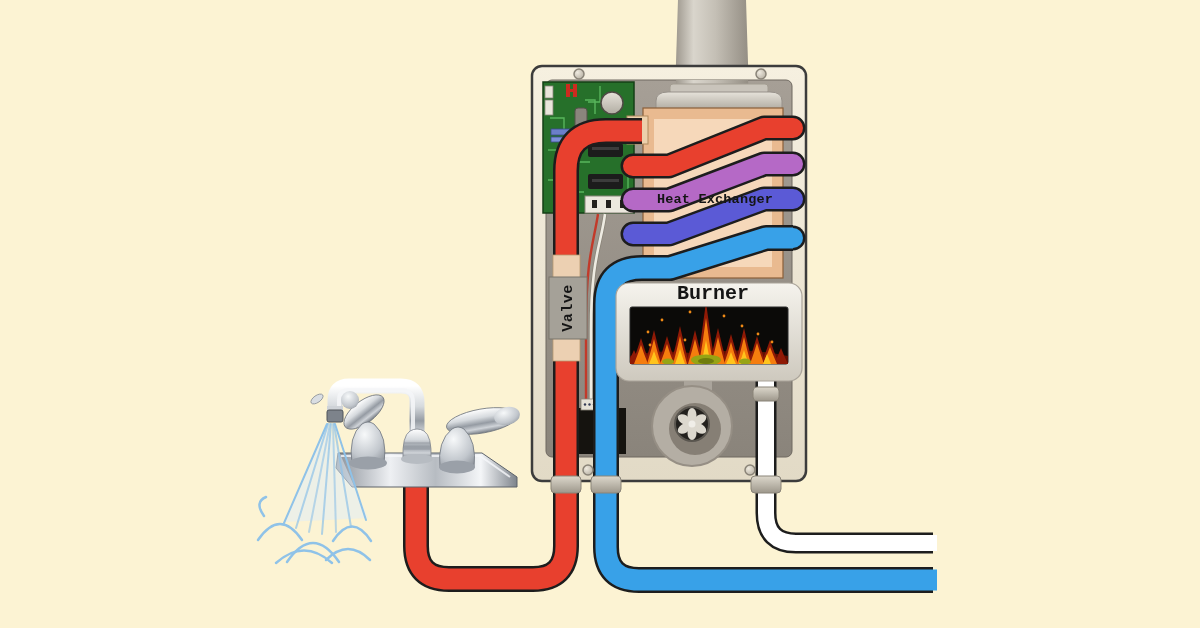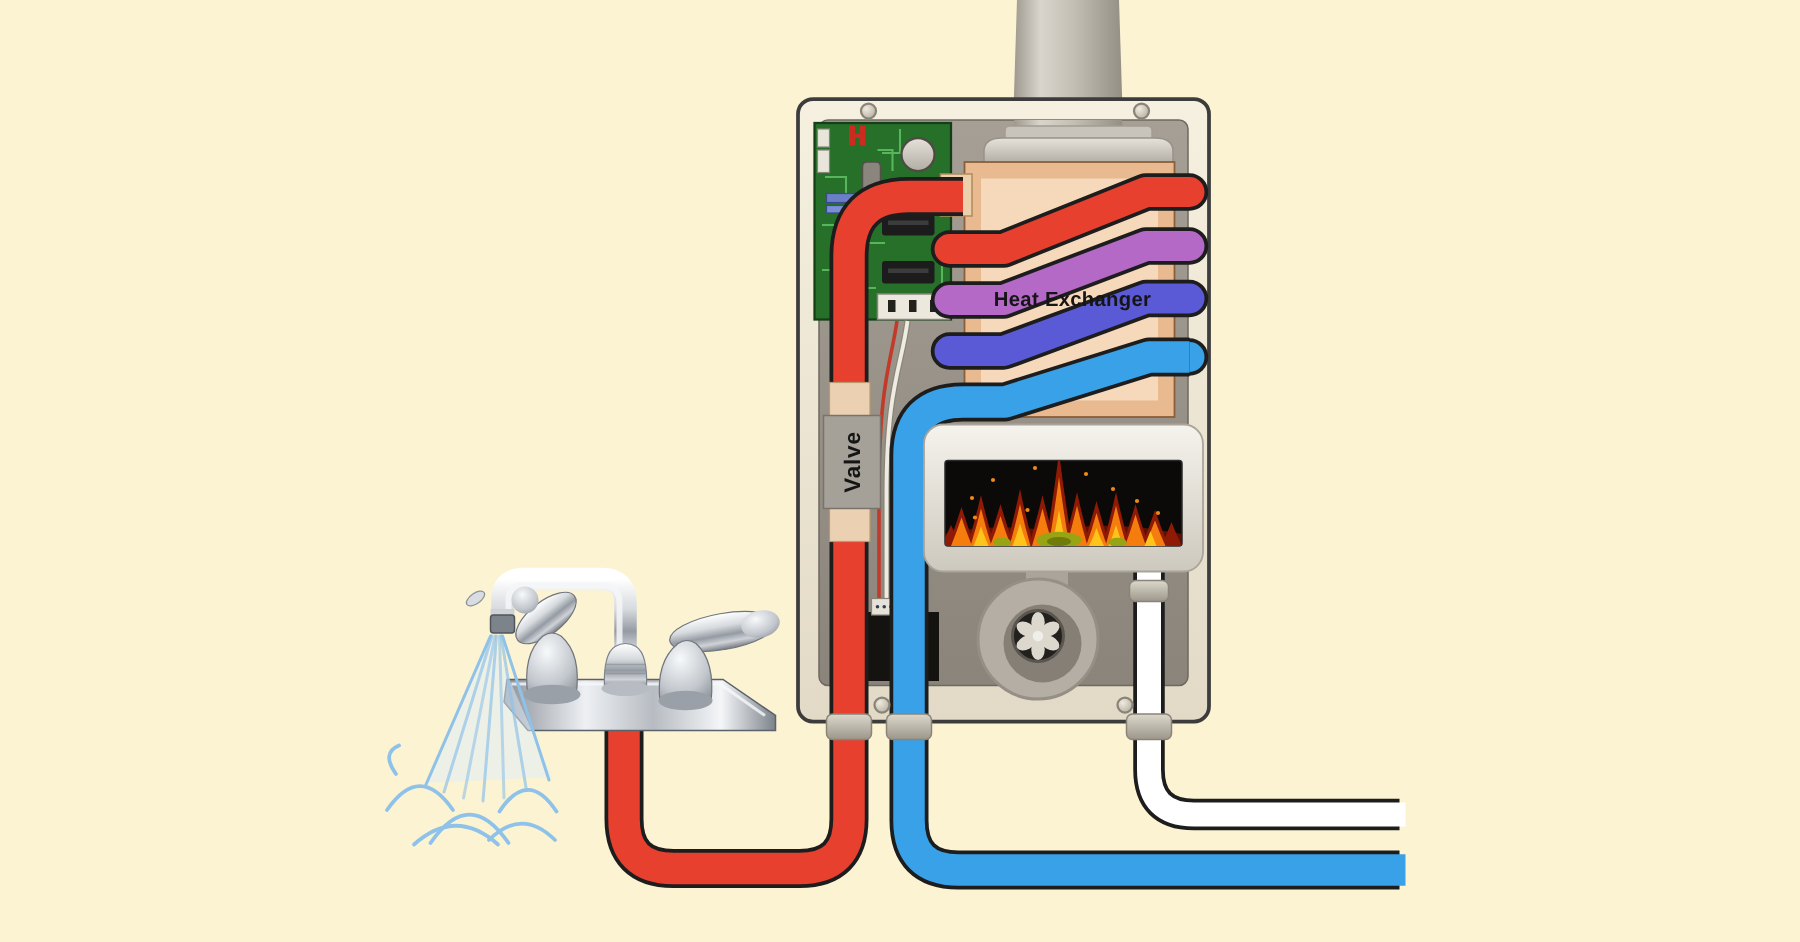--- a/index.html
+++ b/index.html
@@ -1,17 +1,17 @@
 <!DOCTYPE html>
 <html><head>
 <meta charset="utf-8">
 <style>
   html,body{margin:0;padding:0;background:#fcf3d3;}
   .stage{position:relative;width:1200px;height:628px;overflow:hidden;
-         font-family:Liberation Sans, sans-serif;}
+         font-family:Liberation Mono, monospace;}
   .stage svg{position:absolute;left:0;top:0;}
   .lbl{position:absolute;color:#151515;font-weight:700;text-align:center;}
   .lbl-hx{left:630px;top:192px;width:170px;font-size:13.5px;letter-spacing:.2px;}
   .lbl-burner{left:628px;top:282px;width:170px;font-size:20px;}
   .lbl-valve{left:533px;top:294px;width:72px;height:28px;line-height:28px;
              font-size:15px;transform:rotate(-90deg);letter-spacing:.5px;}
   .outline{stroke:#1d1d1d;fill:none;}
 </style>
 </head>
 <body>
@@ -299,14 +299,15 @@
       <path d="M 287 562 Q 313 524 339 562"></path>
       <path d="M 333 541 Q 352 512 371 541"></path>
       <path d="M 276 563 Q 304 538 332 563"></path>
       <path d="M 326 560 Q 348 538 370 560"></path>
       <path d="M 264 516 Q 254 502 266 497"></path>
     </g>
   </g>
 </svg>
 
 <div class="lbl lbl-hx">Heat Exchanger</div>
+<div class="lbl lbl-burner">Burner</div>
 <div class="lbl lbl-valve">Valve</div>
 </div>
 
 </body></html>

